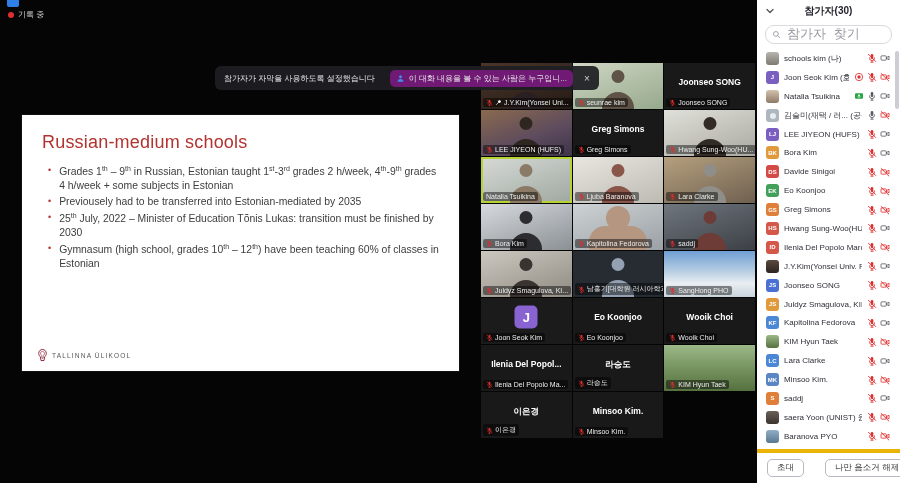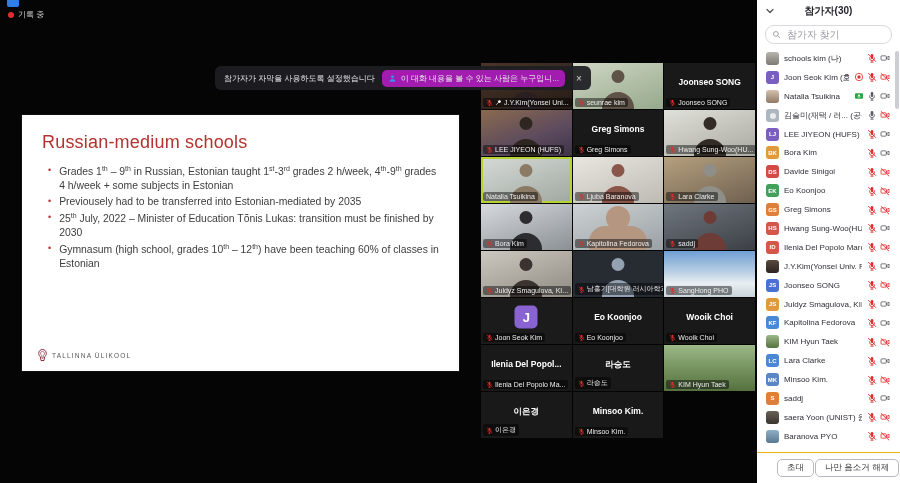--- a/index.html
+++ b/index.html
@@ -16,21 +16,21 @@
   .sbullets{margin:11px 0 0 26px;padding:0;list-style:none;font-size:10.4px;color:#3d3d3d;line-height:1.33;width:392px;}
   .sbullets li{display:flex;gap:8px;margin-bottom:2px;}
   .sbullets .dot{color:#b2322e;font-size:9px;line-height:1.5;flex:none;}
   .sbullets sup{font-size:7px;}
   .slogo{position:absolute;left:15px;bottom:9px;display:flex;align-items:center;gap:4px;color:#555;
          font-size:6.5px;letter-spacing:1.2px;}
   .slogo svg{width:11px;height:14px;}
   
   #toast{position:absolute;left:215px;top:66px;height:24px;background:rgba(30,30,34,.93);border-radius:6px;
          display:flex;align-items:center;padding:0 9px;gap:7px;color:#e4e4e4;font-size:8px;white-space:nowrap;z-index:5;}
-  #toast .pill{background:#a21caf;border-radius:5px;padding:3px 6px;display:flex;gap:4px;align-items:center;}
+  #toast .pill{background:#701a75;border-radius:5px;padding:3px 6px;display:flex;gap:4px;align-items:center;margin-left:8px;}
   #toast .pill svg{width:9px;height:9px;}
   #toast .x{color:#cfcfcf;font-size:10px;margin-left:4px;cursor:default;}
   
   #video-grid{position:absolute;left:481px;top:63px;width:274px;height:375px;display:grid;
               grid-template-columns:repeat(3,1fr);grid-auto-rows:46px;gap:1px;}
   .tile{position:relative;overflow:hidden;background:#191919;}
   .tile.active{box-shadow:inset 0 0 0 2px #b6d333;}
   .v-jykim{background:linear-gradient(160deg,#4a352a,#241b15);}
   .v-plants{background:linear-gradient(160deg,#cfd6c4,#96a98c);}
   .v-books{background:linear-gradient(160deg,#8a6a4e 0%,#5c4a5e 60%,#3f3448 100%);}
@@ -62,40 +62,40 @@
           padding:1px 3px;border-radius:2px;font-size:7px;color:#ececec;white-space:nowrap;max-width:93%;overflow:hidden;}
   .tlabel svg{width:7px;height:7px;flex:none;}
   
   #panel{position:absolute;left:757px;top:0;width:143px;height:483px;background:#fff;display:flex;flex-direction:column;}
   .phead{height:22px;display:flex;align-items:center;justify-content:center;position:relative;
          font-size:10px;font-weight:bold;color:#1f1f27;}
   .phead .chev{position:absolute;left:7px;top:5px;width:12px;height:12px;}
   .psearch{margin:3px 8px 4px;height:17px;border:1px solid #d9d9de;border-radius:9px;display:flex;align-items:center;
            padding:0 6px;gap:4px;background:#fff;}
   .psearch svg{width:9px;height:9px;flex:none;}
-  .psearch input{border:none;outline:none;font-size:10px;width:100%;color:#333;background:transparent;
-                 font-family:Liberation Serif, serif;}
+  .psearch input{border:none;outline:none;font-size:13px;width:100%;color:#333;background:transparent;
+                 font-family:Liberation Mono, monospace;}
   .psearch input::placeholder{color:#9a9aa4;}
   #plist{flex:1;overflow:hidden;position:relative;padding-top:1px;}
   .prow{height:18.9px;display:flex;align-items:center;padding:0 10px 0 9px;gap:5px;}
   .pav{width:13px;height:13px;border-radius:3px;flex:none;display:flex;align-items:center;justify-content:center;
        font-size:6px;font-weight:bold;color:#fff;overflow:hidden;}
   .pa-p1{background:linear-gradient(#b8b4ae,#7d7a74);}
   .pa-p2{background:linear-gradient(#d4c2ae,#8f7a66);}
   .pa-p3{background:linear-gradient(#5a4a40,#2c2420);}
   .pa-p4{background:linear-gradient(#9db889,#55713f);}
   .pa-p5{background:linear-gradient(#6a6058,#3a342e);}
   .pa-p6{background:linear-gradient(#8fb0c8,#5a7890);}
   .pa-sil{background:#aeb6be;}
   .pa-sil::before{content:'';width:6px;height:6px;border-radius:50%;background:#e8ecef;display:block;margin-bottom:-2px;}
   .pname{flex:1;font-size:8px;color:#2e2e38;white-space:nowrap;overflow:hidden;}
   .picons{display:flex;gap:3px;align-items:center;flex:none;}
   .picons svg{width:10px;height:10px;}
   .scrollthumb{position:absolute;right:1px;top:3px;width:4px;height:58px;background:#cdcdd4;border-radius:2px;}
-  .pfoot{height:30px;border-top:1px solid #eab308;display:flex;align-items:center;gap:1px;padding:0 20px;}
+  .pfoot{height:30px;border-top:4px solid #eab308;display:flex;align-items:center;gap:21px;padding:0 10px;}
   .pbtn{border:1px solid #b9b9c2;border-radius:5px;background:#fff;font-size:8.5px;color:#333;
         padding:2px 9px;font-family:inherit;white-space:nowrap;}
 </style>
 </head>
 <body>
 
 <div id="stage">
   <div id="app-icon"></div>
   <div id="rec">
     <span class="dot"></span>

